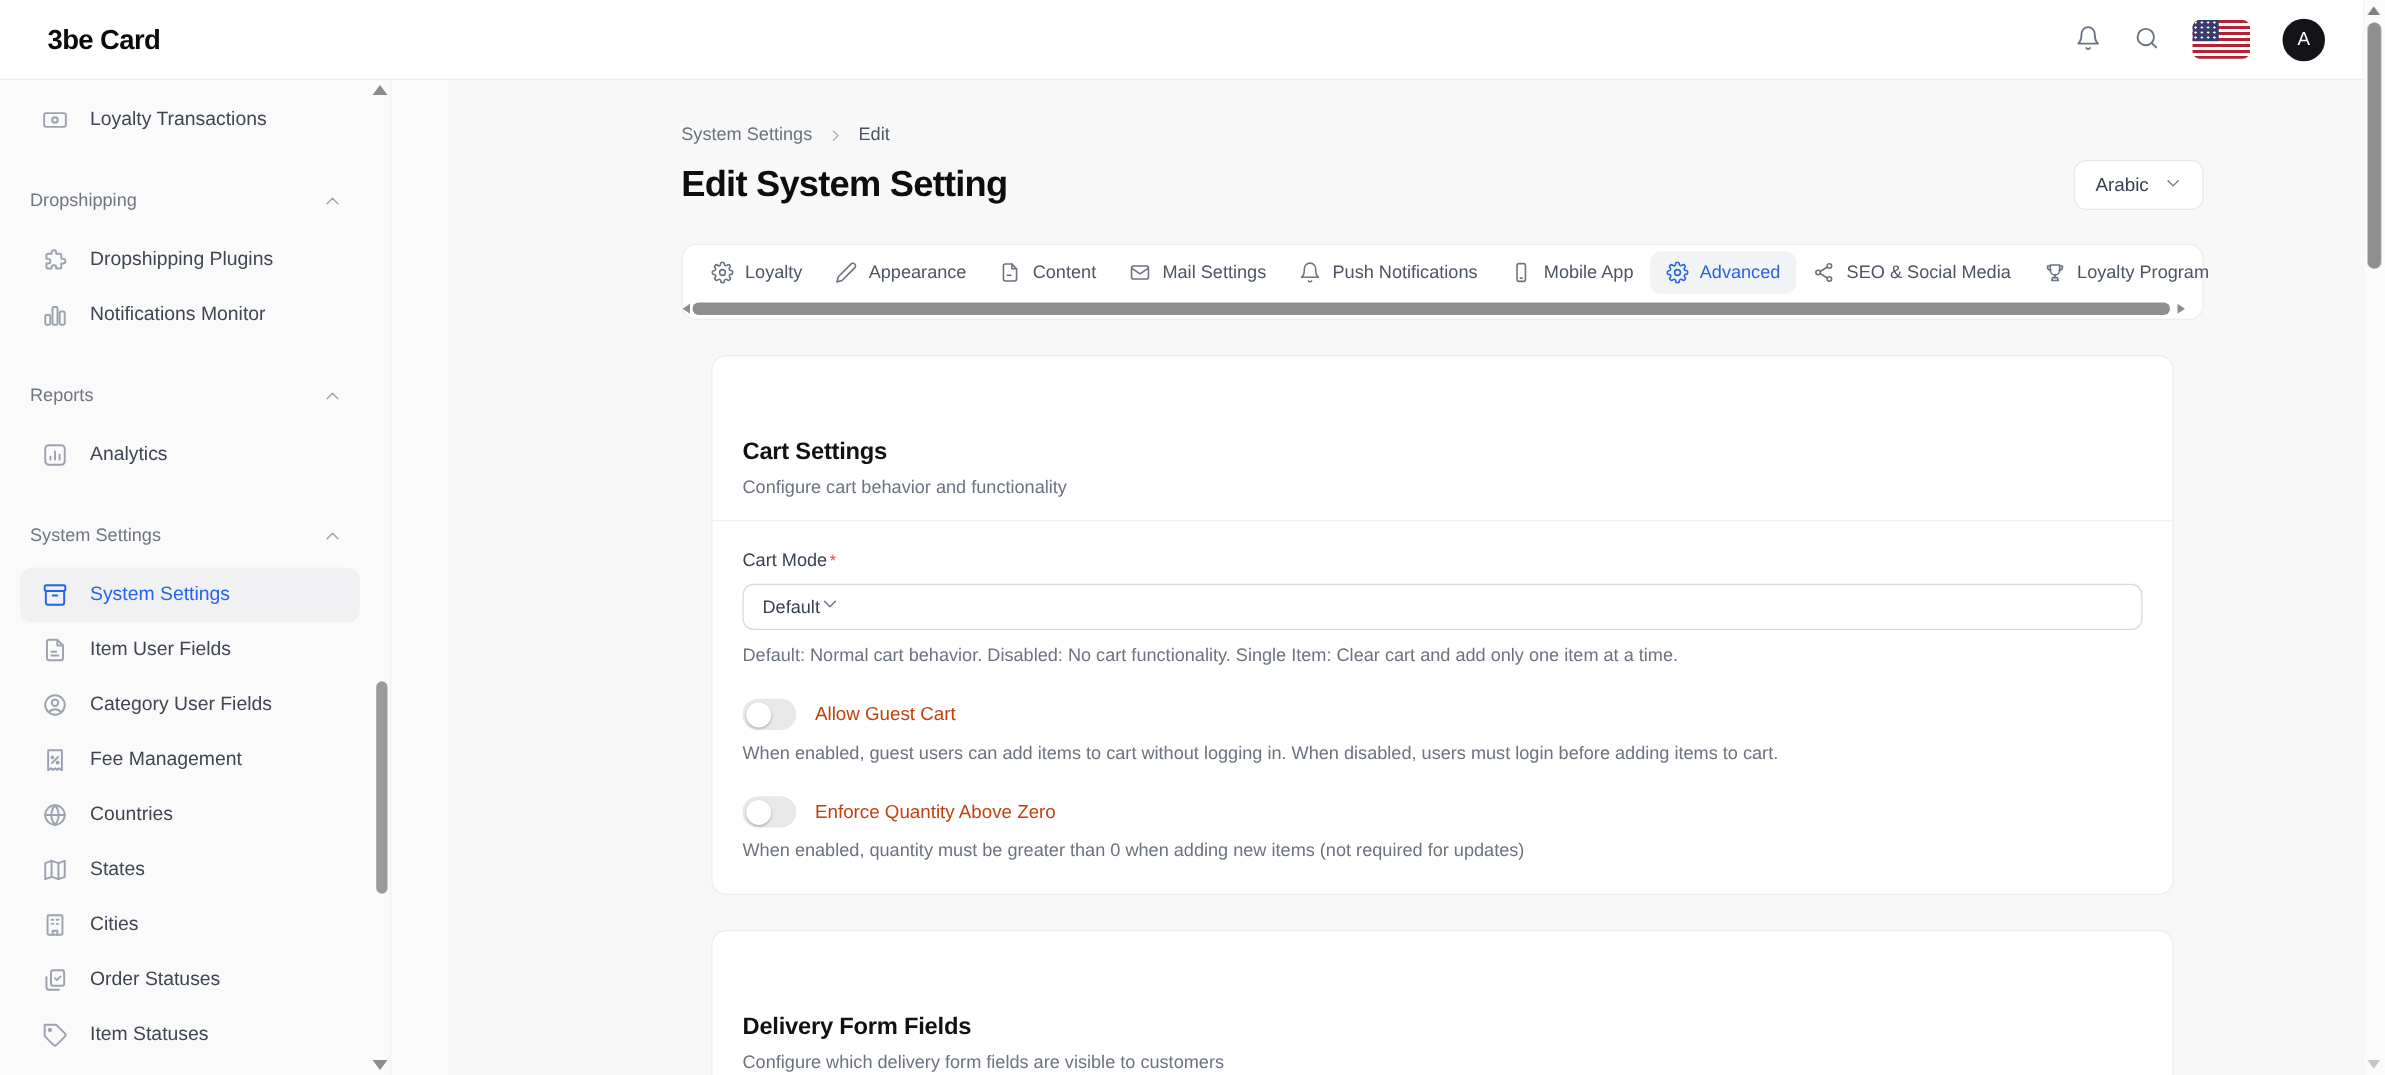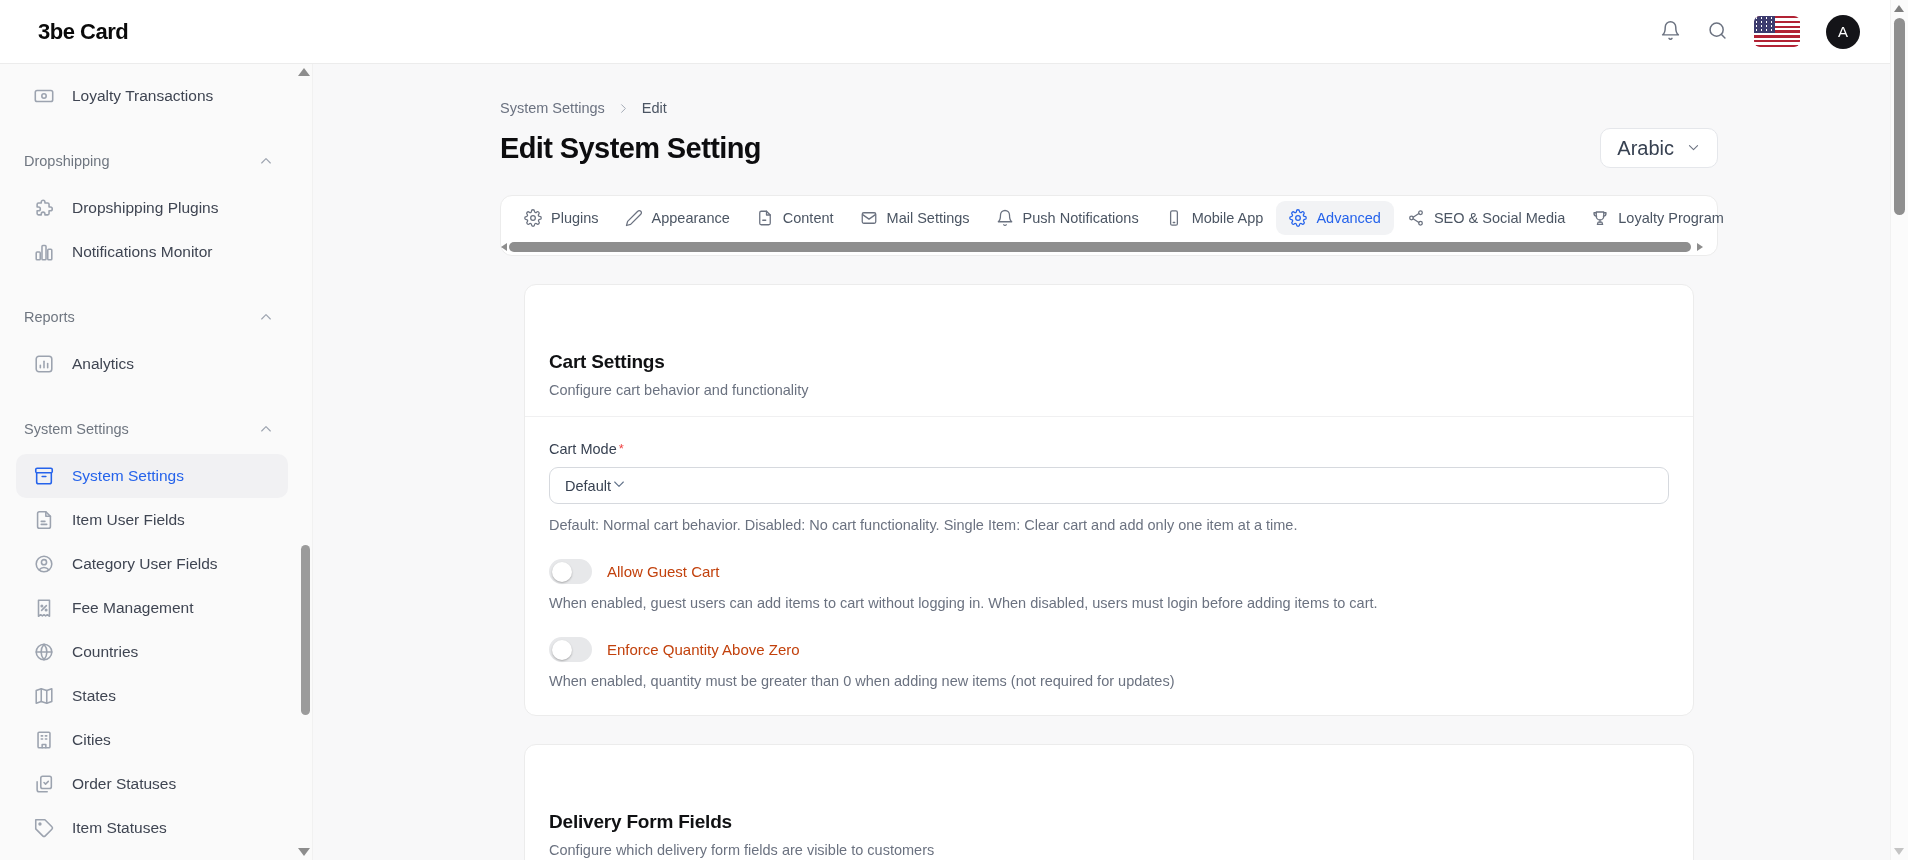--- a/index.html
+++ b/index.html
@@ -15,21 +15,21 @@
   .icon-btn svg { width:21px; height:21px; }
   .flag-btn { background:none; border:none; cursor:pointer; }
   .flag { width:46px; height:31px; border-radius:6px; overflow:hidden; position:relative;
           background:repeating-linear-gradient(#b22234 0 2.4px, #fff 2.4px 4.8px); }
   .flag .canton { position:absolute; left:0; top:0; width:45%; height:55%; background:#3c3b6e;
           background-image:radial-gradient(circle, #fff 0.7px, transparent 1.1px); background-size:5px 4px; }
   .avatar { width:34px; height:34px; border-radius:50%; background:#141418; color:#fff; font-size:15px;
             border:none; cursor:pointer; display:flex; align-items:center; justify-content:center; }
 
   
-  .body-row { display:flex; height:796px; }
+  .body-row { display:flex; height:796px;gap:45px; }
 
   
   .sidebar { position:relative; width:313px; background:#fafafa; border-right:1px solid #f1f1f1;
              padding-top:10px; flex-shrink:0; overflow:hidden; }
   .sb-item { display:flex; align-items:center; gap:17px; height:44px; padding:0 20px 0 33px;
              margin:0 16px 0 0; color:#3f4552; font-size:15.5px; cursor:pointer; border-radius:10px; }
   .sb-item .sb-icon { width:22px; height:22px; color:#9ca3af; flex-shrink:0; display:flex; }
   .sb-item .sb-icon svg { width:22px; height:22px; }
   .sb-item.active { background:#f1f1f3; margin:0 24px 0 16px; padding-left:17px; color:#2563eb; }
   .sb-item.active .sb-icon { color:#2563eb; }
@@ -49,21 +49,21 @@
 
   .breadcrumb { display:flex; align-items:center; gap:12px; font-size:14.5px; color:#6b7280; }
   .breadcrumb .bc-parent { cursor:pointer; }
   .breadcrumb .bc-sep { display:flex; color:#9ca3af; }
   .breadcrumb .bc-sep svg { width:13px; height:13px; }
   .breadcrumb .bc-current { color:#4b5563; }
 
   .title-row { display:flex; align-items:center; justify-content:space-between; margin-top:12px; }
   h1.page-title { font-size:29px; font-weight:bold; color:#0d0d0f; letter-spacing:-0.6px; }
   .lang-select { display:flex; align-items:center; gap:12px; background:#fff; border:1px solid #e5e7eb;
-                 border-radius:10px; padding:0 16px; height:40px; font-size:20px; color:#374151;
+                 border-radius:10px; padding:0 16px; height:40px; font-size:15px; color:#374151;
                  font-family:inherit; cursor:pointer; }
   .lang-select svg { width:15px; height:15px; color:#6b7280; }
 
   
   .tabs-card { margin-top:27px; background:#fff; border:1px solid #ececec; border-radius:12px; }
   .tabs { display:flex; align-items:center; justify-content:space-between; height:44px; padding:0 10px; }
   .tab { display:flex; align-items:center; gap:9px; border:none; background:none; padding:8px 13px;
          font-size:14.5px; color:#4b5563; font-family:inherit; cursor:pointer; border-radius:9px; white-space:nowrap; }
   .tab svg { width:18px; height:18px; color:#6b7280; }
   .tab.active { background:#f2f3f5; color:#2563eb; }
@@ -325,21 +325,21 @@
 
       <div class="tabs-card">
         <div class="tabs" id="tabs-row">
             <button class="tab">
               <span style="display: flex;">
                 <svg viewBox="0 0 24 24" fill="none" stroke="currentColor" stroke-width="1.7" stroke-linecap="round" stroke-linejoin="round">
                   <circle cx="12" cy="12" r="3.1"></circle>
                   <path d="M19.4 15a1.65 1.65 0 0 0 .33 1.82l.06.06a2 2 0 0 1-2.83 2.83l-.06-.06a1.65 1.65 0 0 0-1.82-.33 1.65 1.65 0 0 0-1 1.51V21a2 2 0 0 1-4 0v-.09a1.65 1.65 0 0 0-1-1.51 1.65 1.65 0 0 0-1.82.33l-.06.06a2 2 0 0 1-2.83-2.83l.06-.06a1.65 1.65 0 0 0 .33-1.82 1.65 1.65 0 0 0-1.51-1H3a2 2 0 0 1 0-4h.09a1.65 1.65 0 0 0 1.51-1 1.65 1.65 0 0 0-.33-1.82l-.06-.06a2 2 0 0 1 2.83-2.83l.06.06a1.65 1.65 0 0 0 1.82.33 1.65 1.65 0 0 0 1-1.51V3a2 2 0 0 1 4 0v.09a1.65 1.65 0 0 0 1 1.51 1.65 1.65 0 0 0 1.82-.33l.06-.06a2 2 0 0 1 2.83 2.83l-.06.06a1.65 1.65 0 0 0-.33 1.82 1.65 1.65 0 0 0 1.51 1H21a2 2 0 0 1 0 4h-.09a1.65 1.65 0 0 0-1.51 1z"></path>
                 </svg>
               </span>
-              <span>Plugins</span>
+              <span>Loyalty</span>
             </button>
             <button class="tab">
               <span style="display: flex;">
                 <svg viewBox="0 0 24 24" fill="none" stroke="currentColor" stroke-width="1.7" stroke-linecap="round" stroke-linejoin="round">
                   <path d="M17 3a2.83 2.83 0 1 1 4 4L7.5 20.5 2 22l1.5-5.5L17 3z"></path>
                 </svg>
               </span>
               <span>Appearance</span>
             </button>
             <button class="tab">

